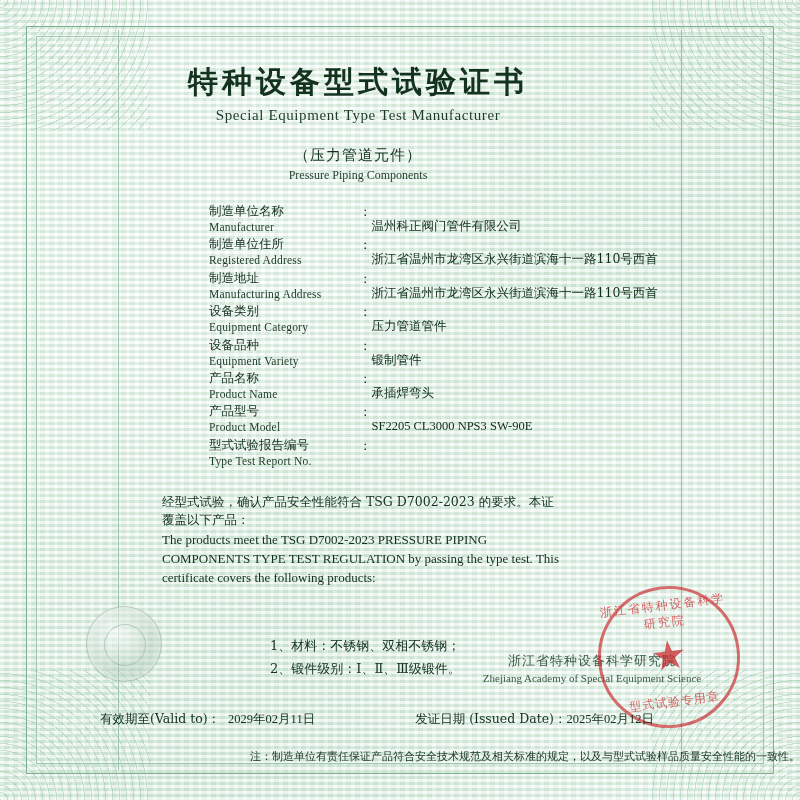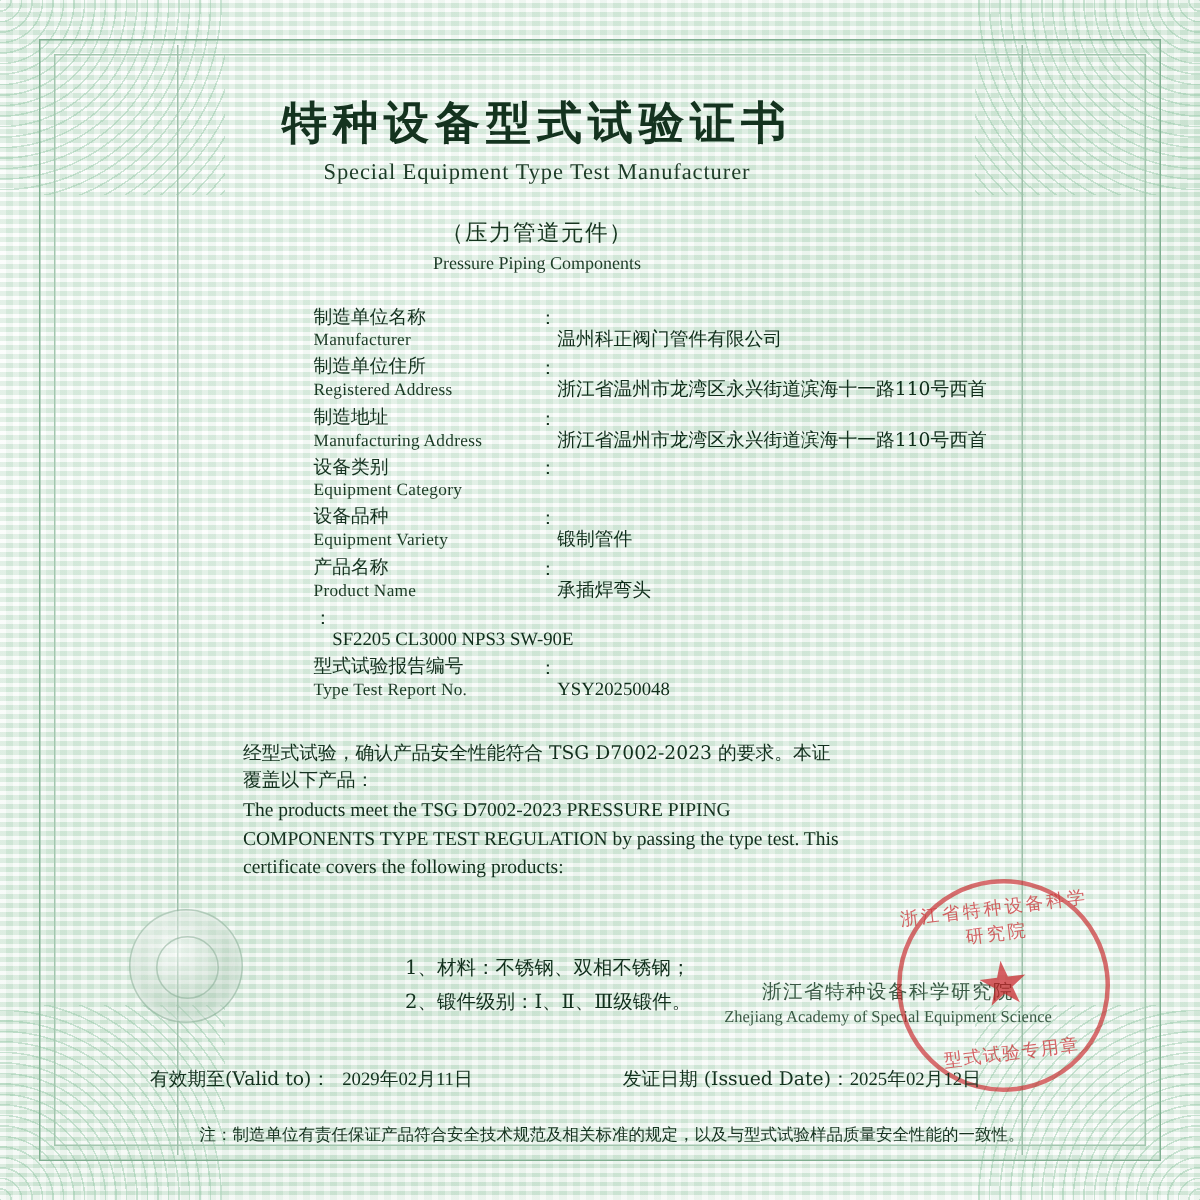--- a/index.html
+++ b/index.html
@@ -302,21 +302,21 @@
   .dates-row .valid-label { margin-right: 8px; }
   .dates-row .valid-value { font-family: "Liberation Serif", serif; }
   .dates-row .issue-block { margin-left: 100px; }
   .dates-row .issue-value { font-family: "Liberation Serif", serif; }
 
   .footnote {
     position: absolute;
     left: 16px;
     right: 0;
     bottom: 36px;
-    text-align: center;
+    text-align: right;
     font-family: "DejaVu Serif", serif;
     font-size: 11px;
     color: #15321f;
   }
 </style>
 </head>
 <body>
 
 <div id="certificate">
 
@@ -366,20 +366,21 @@
         <div class="field-sep">：</div>
         <div class="field-value">浙江省温州市龙湾区永兴街道滨海十一路110号西首</div>
       </div>
 
       <div class="field-row">
         <div class="field-label">
           <div class="label-cn">设备类别</div>
           <div class="label-en">Equipment Category</div>
         </div>
         <div class="field-sep">：</div>
+        <div class="field-value">压力管道管件</div>
       </div>
 
       <div class="field-row">
         <div class="field-label">
           <div class="label-cn">设备品种</div>
           <div class="label-en">Equipment Variety</div>
         </div>
         <div class="field-sep">：</div>
         <div class="field-value">锻制管件</div>
       </div>
@@ -387,31 +388,34 @@
       <div class="field-row">
         <div class="field-label">
           <div class="label-cn">产品名称</div>
           <div class="label-en">Product Name</div>
         </div>
         <div class="field-sep">：</div>
         <div class="field-value">承插焊弯头</div>
       </div>
 
       <div class="field-row">
+        <div class="field-label">
+          <div class="label-cn">产品型号</div>
+          <div class="label-en">Product Model</div>
+        </div>
         <div class="field-sep">：</div>
         <div class="field-value latin">SF2205 CL3000 NPS3 SW-90E</div>
       </div>
 
       <div class="field-row">
         <div class="field-label">
           <div class="label-cn">型式试验报告编号</div>
           <div class="label-en">Type Test Report No.</div>
         </div>
         <div class="field-sep">：</div>
-        <div class="field-value latin">YSY20250048</div>
       </div>
 
     </div>
 
     <div class="statement">
       <div class="cn">经型式试验，确认产品安全性能符合 TSG D7002-2023 的要求。本证覆盖以下产品：</div>
       <div class="en">The products meet the TSG D7002-2023 PRESSURE PIPING COMPONENTS TYPE TEST REGULATION  by passing the type test. This certificate covers the following products:</div>
     </div>
 
     <div class="product-list">

